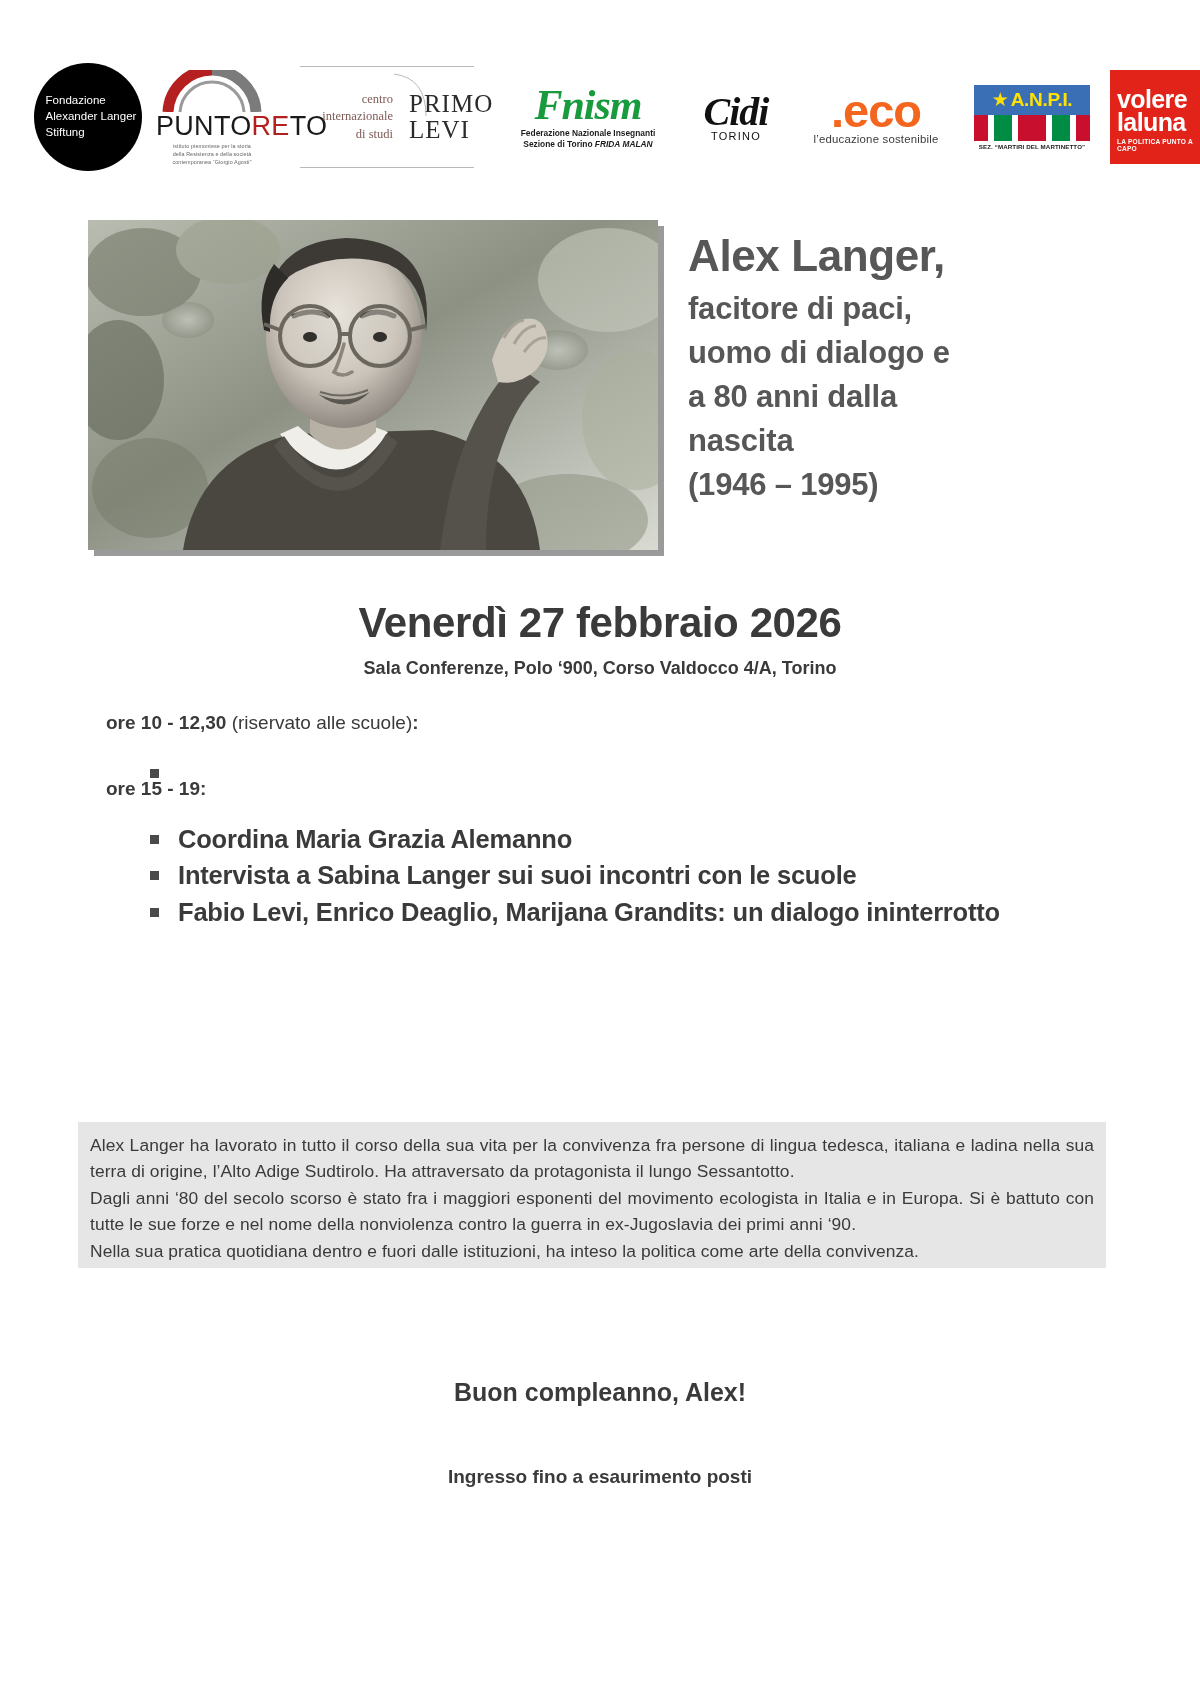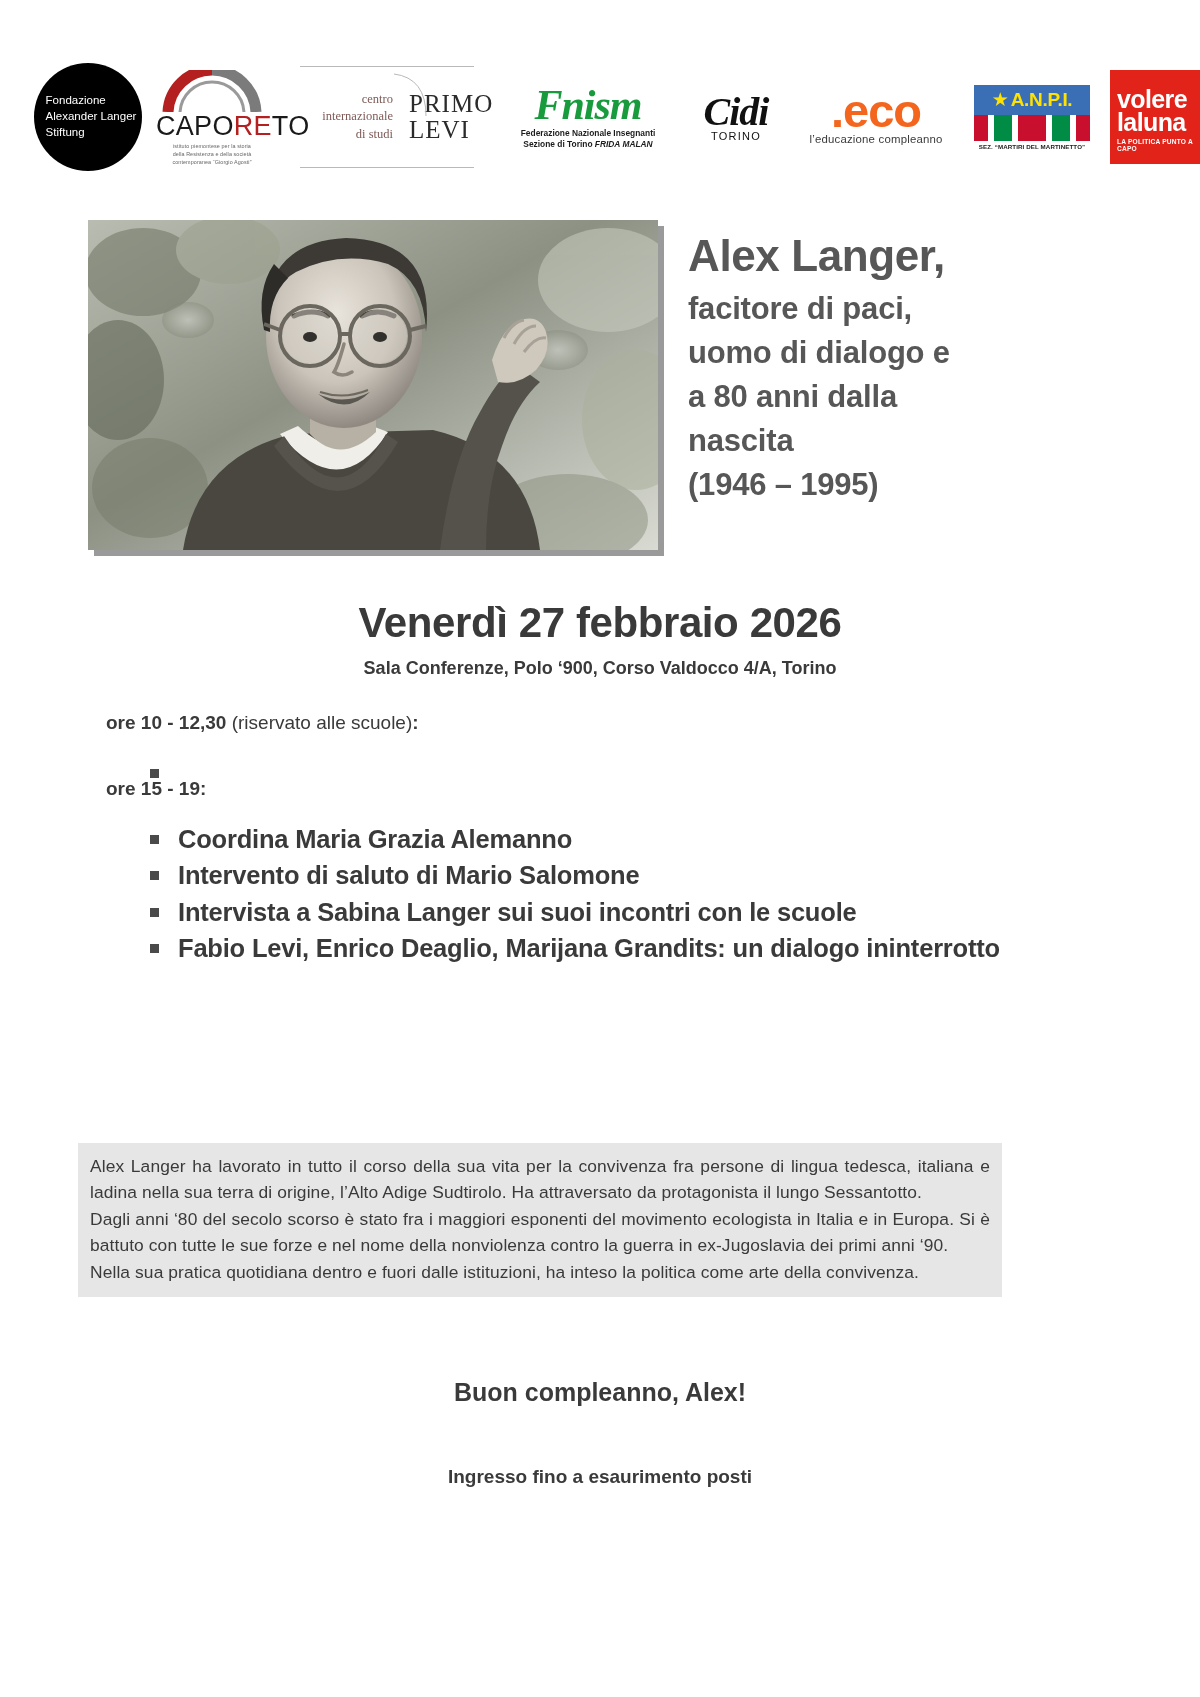--- a/index.html
+++ b/index.html
@@ -338,24 +338,23 @@
     background: #4a4a4a;
   }
   .slot-2 { margin-top: 44px; }
   .slot-2-list { margin-top: 26px; }
 
   
   .bio {
     position: absolute;
     top: 1122px;
     left: 78px;
-    width: 924px;
+    width: 1028px;
     background: #e6e6e6;
-    padding: 10px 12px 12px;
-    margin-top: 21px;
+    padding: 10px 12px 4px;
   }
   .bio p {
     font-size: 17.4px;
     line-height: 1.52;
     color: #3a3a3a;
     text-align: justify;
     letter-spacing: 0.1px;
   }
 
   
@@ -395,21 +394,21 @@
 
     <div class="logo-istoreto">
       <div class="arc-wrap">
         <svg width="100" height="42" viewBox="0 0 100 42">
           <path d="M6 42 A44 44 0 0 1 50 0" fill="none" stroke="#b4201f" stroke-width="11"></path>
           <path d="M50 0 A44 44 0 0 1 94 42" fill="none" stroke="#7b7b7b" stroke-width="11"></path>
           <path d="M18 42 A32 32 0 0 1 50 12" fill="none" stroke="#9a9a9a" stroke-width="3"></path>
           <path d="M50 12 A32 32 0 0 1 82 42" fill="none" stroke="#9a9a9a" stroke-width="3"></path>
         </svg>
       </div>
-      <div class="istoreto-word"><span>CAPO</span><span class="re">RE</span><span>TO</span></div>
+      <div class="istoreto-word"><span>PUNTO</span><span class="re">RE</span><span>TO</span></div>
       <div class="istoreto-sub">
         <div>istituto piemontese per la storia</div>
         <div>della Resistenza e della società</div>
         <div>contemporanea “Giorgio Agosti”</div>
       </div>
     </div>
 
     <div class="logo-primolevi">
       <div class="pl-inner">
         <div class="pl-left">
@@ -436,21 +435,21 @@
       </div>
     </div>
 
     <div class="logo-cidi">
       <div class="cidi-word">Cidi</div>
       <div class="cidi-sub">TORINO</div>
     </div>
 
     <div class="logo-eco">
       <div class="eco-word">.eco</div>
-      <div class="eco-sub">l’educazione compleanno</div>
+      <div class="eco-sub">l’educazione sostenibile</div>
     </div>
 
     <div class="logo-anpi">
       <div class="anpi-top">
         <span class="anpi-star">★</span>
         <span class="anpi-name">A.N.P.I.</span>
       </div>
       <div class="anpi-flag">
         <span style="flex:0 0 14px;background:#c8102e"></span>
         <span style="flex:0 0 6px;background:#ffffff"></span>
@@ -570,21 +569,21 @@
     <div class="slot-label"><b>ore 10 - 12,30</b><span class="light"> (riservato alle scuole)</span><b>:</b></div>
 
     <ul class="items">
       <li><span class="bullet"></span></li>
     </ul>
 
     <div class="slot-label slot-2"><b>ore 15 - 19</b><span class="light"></span><b>:</b></div>
 
     <ul class="items slot-2-list">
       <li><span class="bullet"></span><span>Coordina Maria Grazia Alemanno</span></li>
-      <li><span class="bullet"></span><span>Intervento di saluto di Mario Salomone</span></li>
+      <li><span class="bullet"></span></li>
       <li><span class="bullet"></span><span>Intervista a Sabina Langer sui suoi incontri con le scuole</span></li>
       <li><span class="bullet"></span><span>Fabio Levi, Enrico Deaglio, Marijana Grandits: un dialogo ininterrotto</span></li>
     </ul>
   </div>
 
   <div class="bio">
     <p>Alex Langer ha lavorato in tutto il corso della sua vita per la convivenza fra persone di lingua tedesca, italiana e ladina nella sua terra di origine, l’Alto Adige Sudtirolo. Ha attraversato da protagonista il lungo Sessantotto.</p>
     <p>Dagli anni ‘80 del secolo scorso è stato fra i maggiori esponenti del movimento ecologista in Italia e in Europa. Si è battuto con tutte le sue forze e nel nome della nonviolenza contro la guerra in ex-Jugoslavia dei primi anni ‘90.</p>
     <p>Nella sua pratica quotidiana dentro e fuori dalle istituzioni, ha inteso la politica come arte della convivenza.</p>
   </div>

